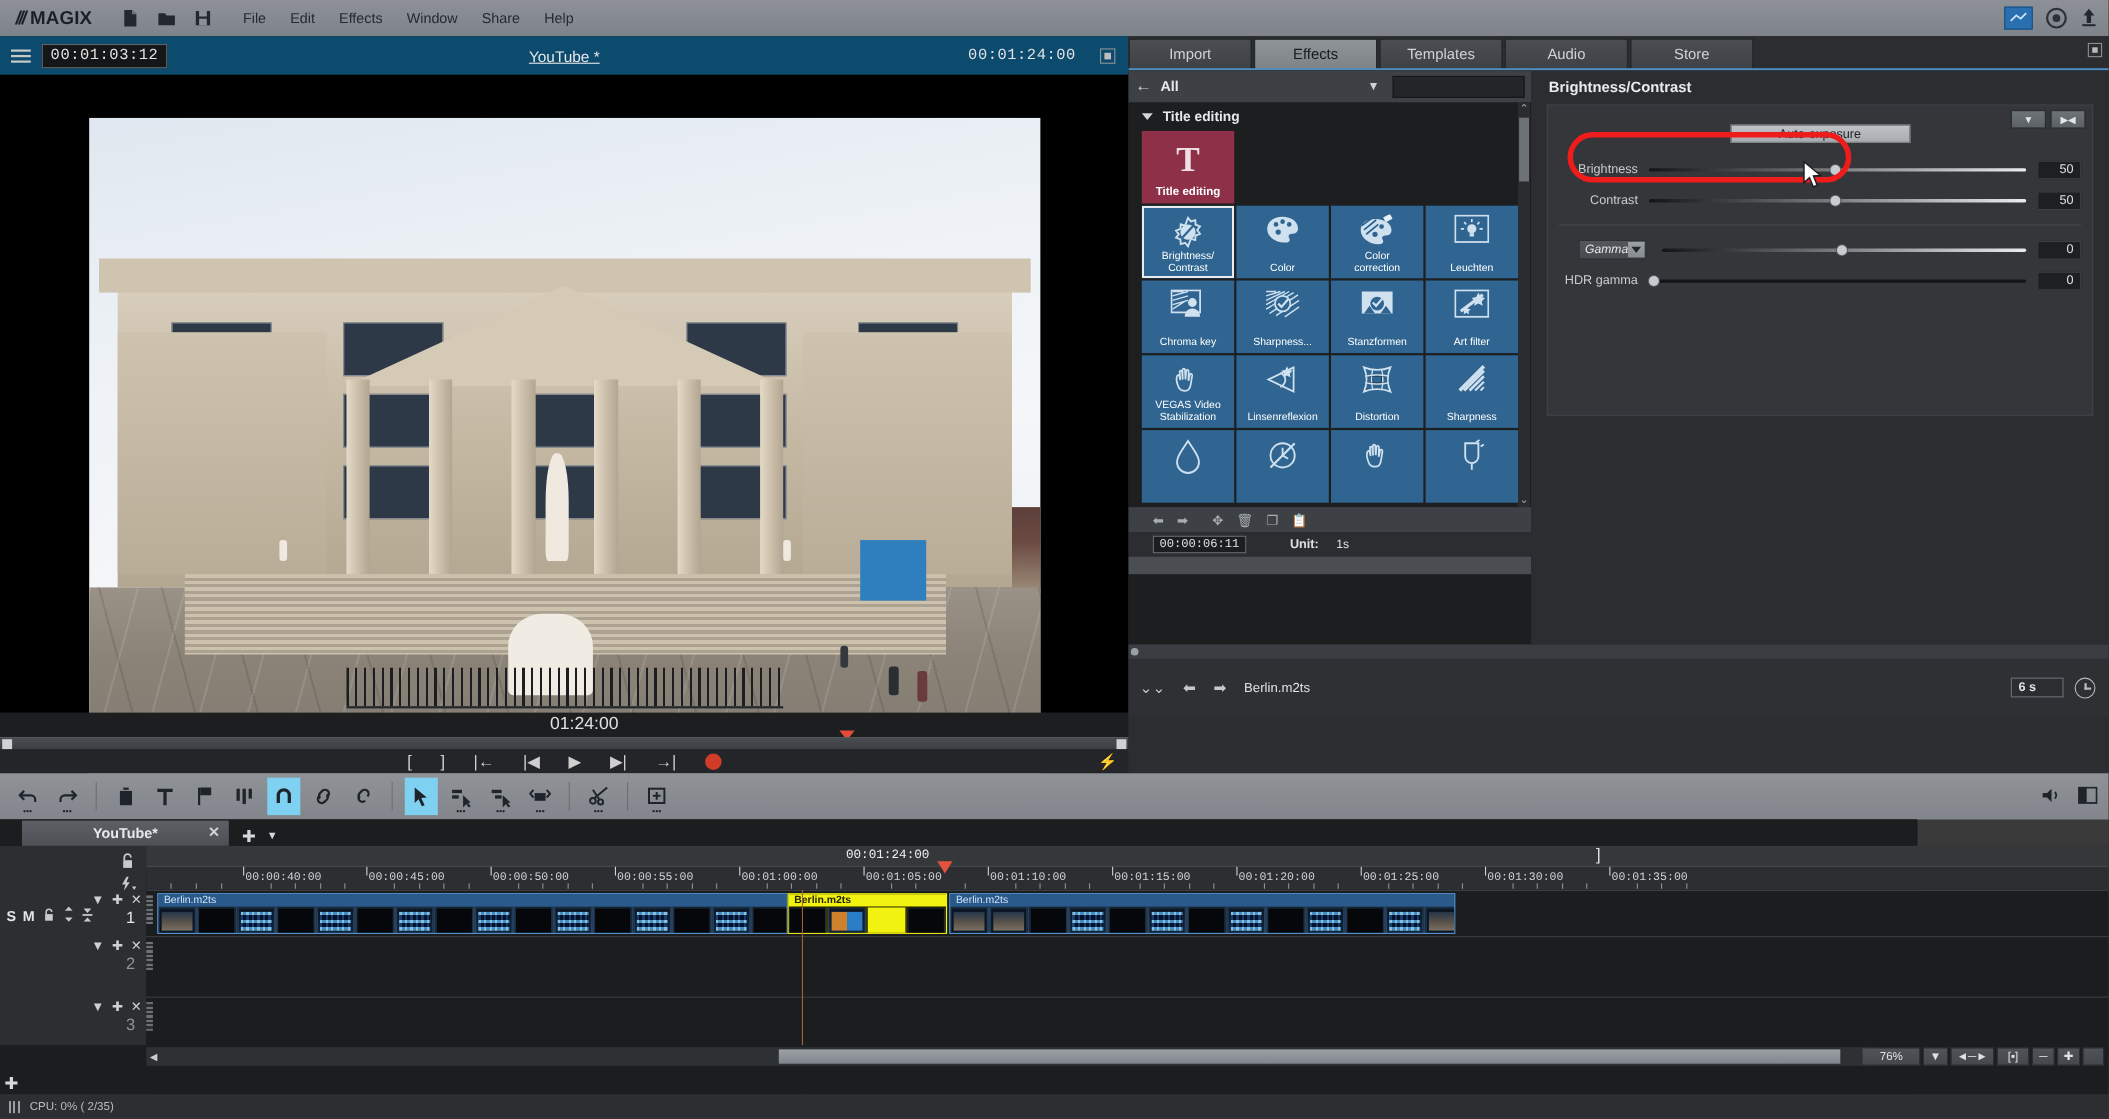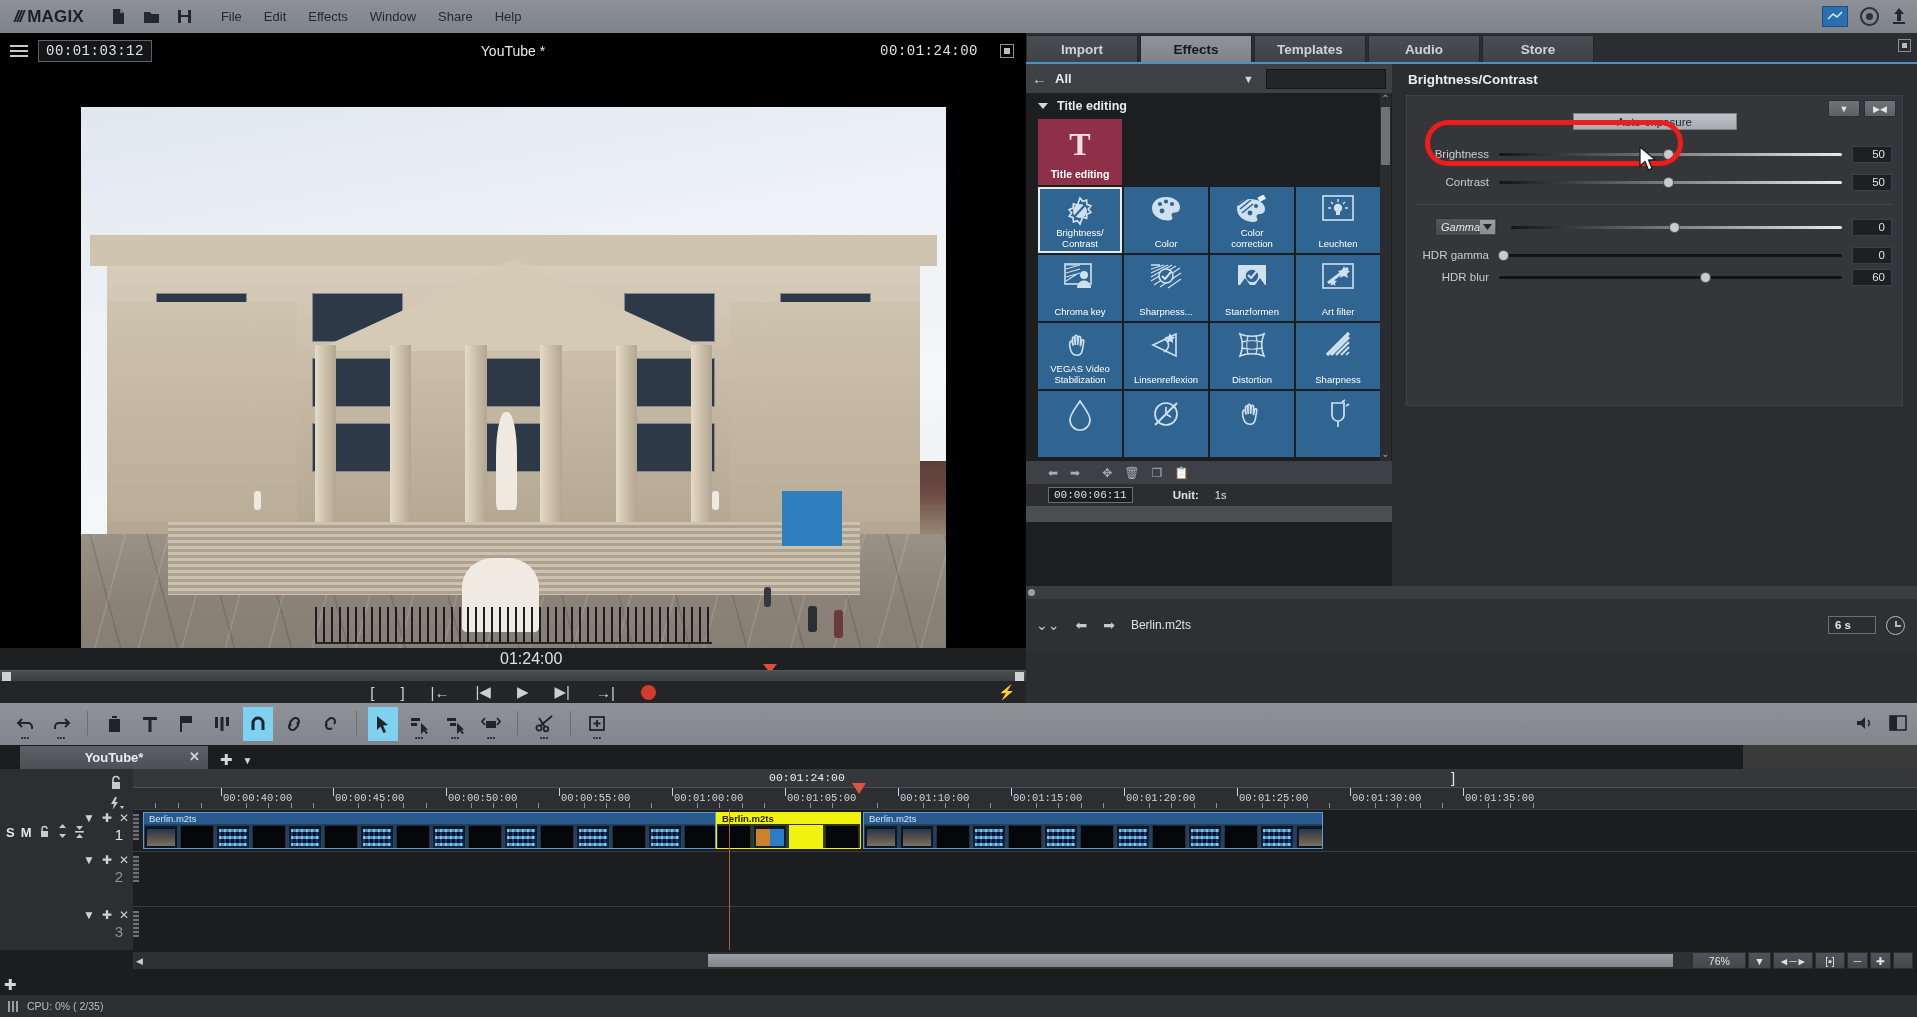--- a/index.html
+++ b/index.html
@@ -27,28 +27,28 @@
   .mb-right { position:absolute; right:10px; top:0; height:33px;
     display:flex; align-items:center; gap:12px; }
   .mb-btn-blue { width:26px; height:21px; background:#2a6fb0; border:1px solid #1a4f80;
      display:flex; align-items:center; justify-content:center; }
   .mb-circ { width:19px; height:19px; border-radius:50%; border:2px solid #2b3238;
      display:flex; align-items:center; justify-content:center; }
   .mb-circ i { width:7px; height:7px; border-radius:50%; background:#2b3238; display:block; }
 
   
   .preview-wrap { position:absolute; left:0; top:33px; width:1026px; height:670px; background:#1d1f21; }
-  .prev-head { position:relative; height:35px; background:#000000; display:flex; align-items:center; }
+  .prev-head { position:relative; height:35px; background:#0c4a6e; display:flex; align-items:center; }
   .hamburger { margin-left:10px; width:18px; display:flex; flex-direction:column; gap:3px; }
   .hamburger i { display:block; height:2px; background:#c9c9c9; }
   .tc-box {
     margin-left:10px; background:#141618; border:1px solid #5d6268; color:#e2e2e2;
     font-family:"Liberation Mono", monospace; font-size:14px; padding:2px 7px; letter-spacing:.5px;
   }
-  .prev-title { position:absolute; left:0; right:0; text-align:center; font-size:14px; color:#e8e8e8; }
+  .prev-title { position:absolute; left:0; right:0; text-align:center; font-size:14px; color:#e8e8e8;text-decoration:underline; }
   .tc-right { position:absolute; right:48px; font-size:14px; color:#e2e2e2;
       font-family:"Liberation Mono", monospace; letter-spacing:.5px;}
   .sq-btn { position:absolute; right:12px; width:14px; height:14px; border:1px solid #8e9398; }
   .sq-btn i { position:absolute; left:3px; top:3px; width:6px; height:6px; background:#bdbdbd; }
 
   .video-area { position:absolute; left:0; top:35px; width:1026px; height:580px; background:#000; }
   .video-frame {
     position:absolute; left:81px; top:39px; width:865px; height:610px;
     overflow:hidden;
   }
@@ -103,21 +103,21 @@
   .transport { position:absolute; left:0; top:33px; width:1026px; height:22px;
      display:flex; align-items:center; justify-content:center; gap:26px; color:#cfcfcf; font-size:15px; }
   .transport .rec { width:15px; height:15px; border-radius:50%; background:#d13b2a; }
   .tr-right { position:absolute; right:10px; top:36px; color:#d0d0d0; font-size:14px; }
 
   
   .rpanel { position:absolute; left:1026px; top:33px; width:891px; height:670px; background:#2b2d30; }
   .tabs { position:absolute; left:0; top:0; width:891px; height:30px;
      background:#2b2d30; display:flex; align-items:flex-end; }
   .tab { height:28px; min-width:112px; padding:0 16px; display:flex; align-items:center;
-    justify-content:center; font-size:13.5px; font-weight:bold; color:#cfd3d7;
+    justify-content:center; font-size:13.5px; font-weight:normal; color:#cfd3d7;
     background:linear-gradient(#4a4e52,#3e4246); border:1px solid #23262a; border-bottom:none;
     margin-right:2px; }
   .tab.active { background:linear-gradient(#8f9499,#7e8388); color:#15191d; }
   .tabs-underline { position:absolute; left:0; top:29px; width:891px; height:2px; background:#4d8fc4; }
   .panel-sq { position:absolute; right:6px; top:6px; width:13px; height:13px; border:1px solid #8a8f94; }
   .panel-sq i { position:absolute; left:3px; top:3px; width:5px; height:5px; background:#b9b9b9; }
 
   .browser { position:absolute; left:0; top:31px; width:366px; height:522px; background:#1c1e20; }
   .br-top { height:29px; background:#3d4145; display:flex; align-items:center; padding:0 6px; gap:8px; }
   .br-back { color:#cfd3d7; font-size:15px; }
@@ -715,28 +715,20 @@
           </span>
           <span class="sl-num">0</span>
         </div>
         <div class="sl-row">
           <span class="sl-label">HDR gamma</span>
           <span class="sl-track">
             <i class="bar" style="background:#121416"></i>
             <i class="knob" style="left:0%"></i>
           </span>
           <span class="sl-num">0</span>
-        </div>
-        <div class="sl-row" style="padding-bottom:12px">
-          <span class="sl-label">HDR blur</span>
-          <span class="sl-track">
-            <i class="bar" style="background:#121416"></i>
-            <i class="knob" style="left:59%"></i>
-          </span>
-          <span class="sl-num">60</span>
         </div>
         <div style="height:108px"></div>
 
         <div class="highlight-ring"></div>
         <div class="cursor">
           <svg width="20" height="27" viewBox="0 0 20 27">
             <path d="M1 1 L1 20 L6 15.5 L9.5 24 L13 22.3 L9.6 14 L16 13.6 Z" fill="#ffffff" stroke="#1c1c1c" stroke-width="1.3"></path>
           </svg>
         </div>
       </div>

